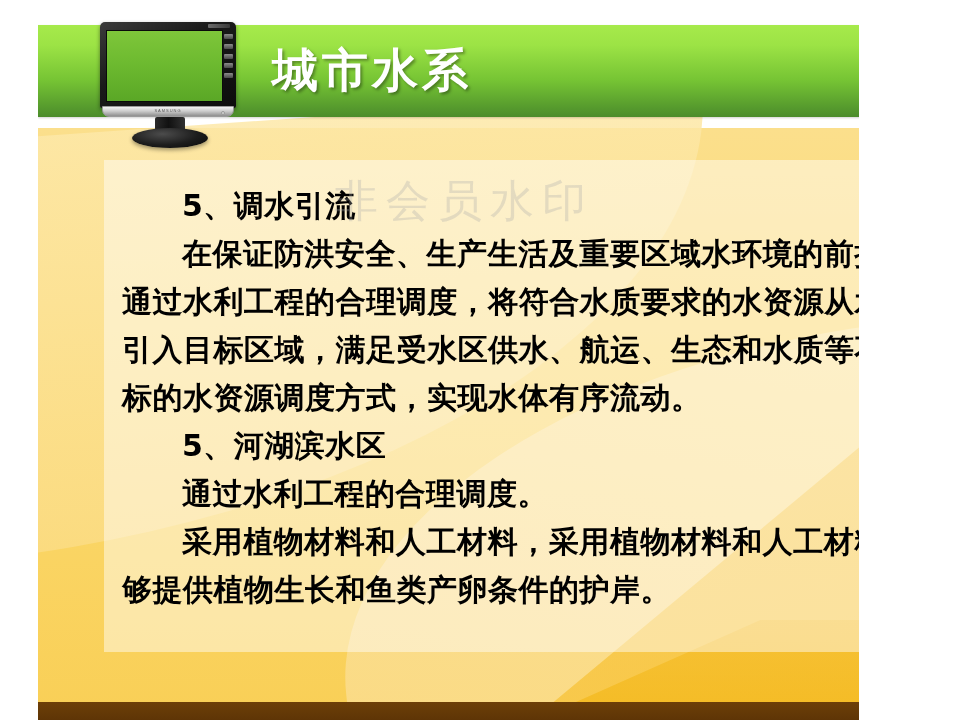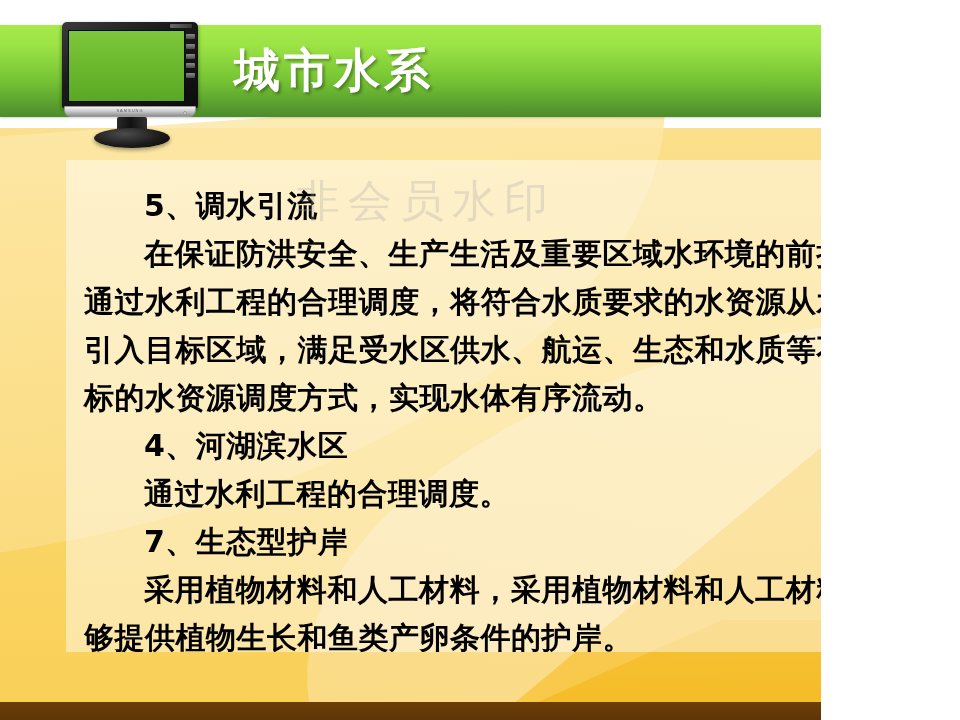--- a/index.html
+++ b/index.html
@@ -12,20 +12,21 @@
     height: 720px;
     overflow: hidden;
     font-family: "Liberation Sans", "DejaVu Sans", sans-serif;
   }
   .slide {
     position: relative;
     width: 821px;
     height: 720px;
     background: #ffffff;
     overflow: hidden;
+    margin-left: 38px;
   }
 
   
   .bg-yellow {
     position: absolute;
     left: 0;
     top: 128px;
     width: 960px;
     height: 592px;
     background: linear-gradient(180deg, #fbdf8c 0%, #fbd96f 45%, #f9cf56 100%);
@@ -289,22 +290,21 @@
       <div class="monitor-led"></div>
     </div>
     <div class="monitor-neck"></div>
     <div class="monitor-base"></div>
   </div>
 
   <div class="content-panel">
     <div class="panel-inner">
       <p class="para heading">5、调水引流</p>
       <p class="para body">在保证防洪安全、生产生活及重要区域水环境的前提下，通过水利工程的合理调度，将符合水质要求的水资源从水源地引入目标区域，满足受水区供水、航运、生态和水质等不同目标的水资源调度方式，实现水体有序流动。</p>
-      <p class="para heading">4、河湖滨水区</p>
+      <p class="para heading">5、河湖滨水区</p>
       <p class="para flush">通过水利工程的合理调度。</p>
-      <p class="para heading">7、生态型护岸</p>
       <p class="para body">采用植物材料和人工材料，采用植物材料和人工材料，能够提供植物生长和鱼类产卵条件的护岸。</p>
     </div>
   </div>
 
   <div class="watermark">非会员水印</div>
 
 </div>
 
 </body></html>

